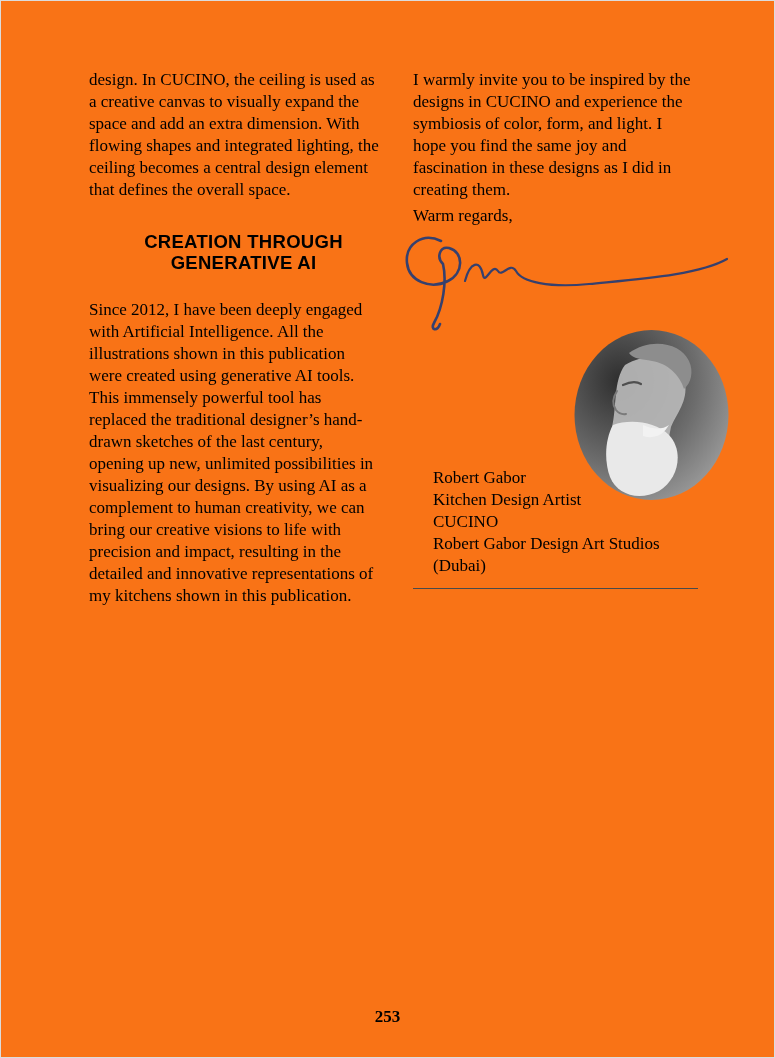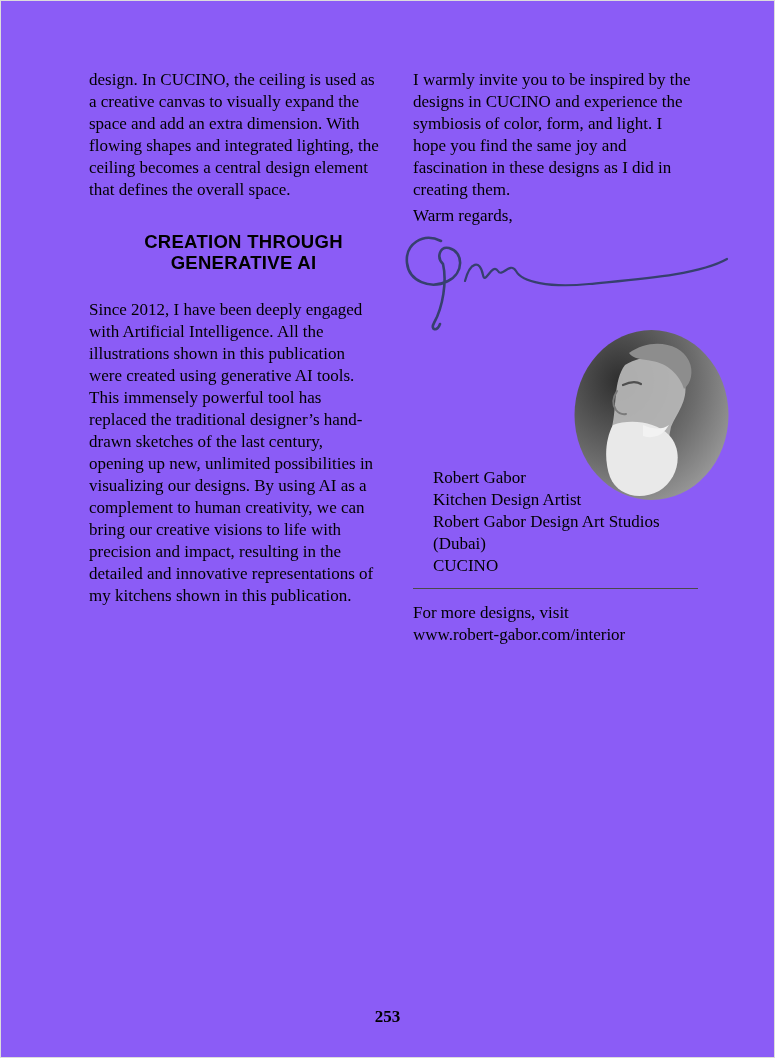--- a/index.html
+++ b/index.html
@@ -4,21 +4,21 @@
 <style>
   html, body {
     margin: 0;
     padding: 0;
     background: #ffffff;
   }
   .page {
     position: relative;
     width: 775px;
     height: 1058px;
-    background: #8b5cf6;
+    background: #f97316;
     border: 1px solid #dcdcdc;
     box-sizing: border-box;
     font-family: "Liberation Serif", serif;
     color: #000000;
     overflow: hidden;
     text-decoration: underline;
   }
   .col {
     position: absolute;
     top: 68px;
@@ -131,29 +131,25 @@
             <path d="M50 56 q 11 -5 18 -1" stroke="#4f4f4f" stroke-width="2.2" fill="none" stroke-linecap="round"></path>
 
             <path d="M44 62 q -7 11 -1 19 q 4 5 10 4" stroke="#7a7a7a" stroke-width="2" fill="none" stroke-linecap="round"></path>
           </g>
         </svg>
       </div>
 
       <div class="credits">
         <div>Robert Gabor</div>
         <div>Kitchen Design Artist</div>
+        <div>CUCINO</div>
         <div>Robert Gabor Design Art Studios (Dubai)</div>
-        <div>CUCINO</div>
       </div>
 
       <hr class="rule">
 
-      <div class="footer">
-        <div>For more designs, visit</div>
-        <div>www.robert-gabor.com/interior</div>
-      </div>
 
     </div>
   </div>
 
   <div class="page-number">253</div>
 
 </div>
 
 </body></html>

